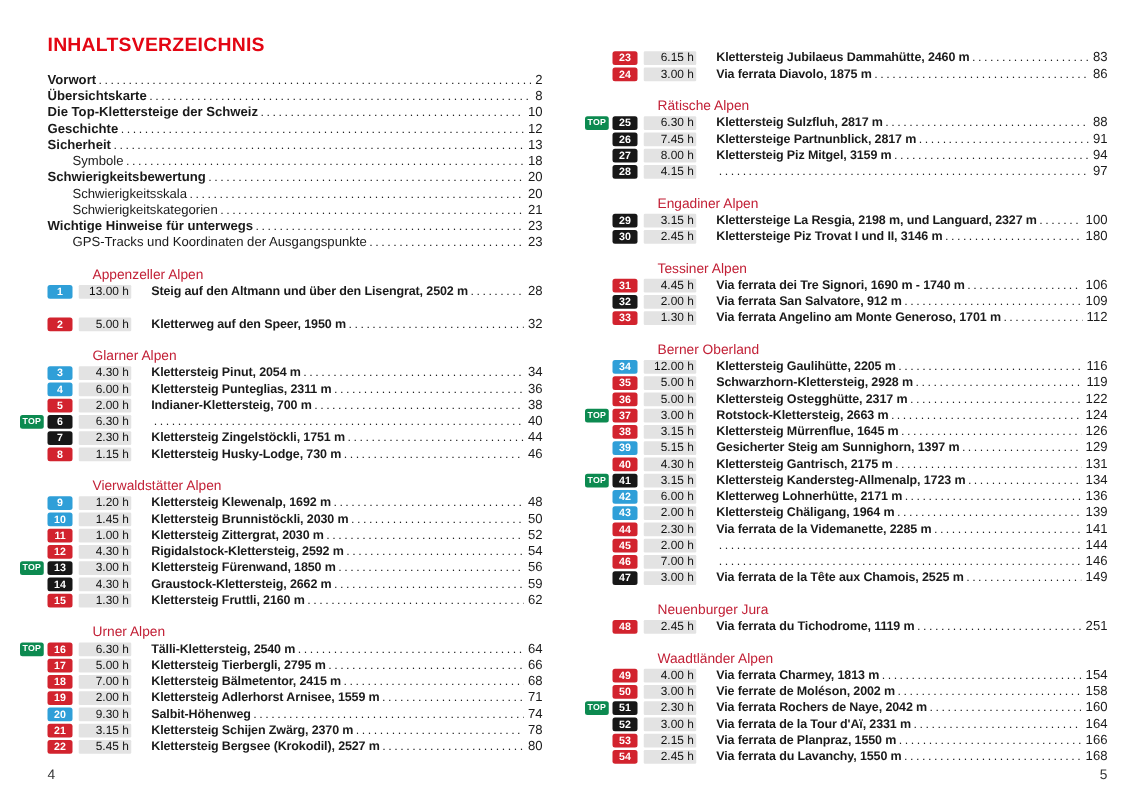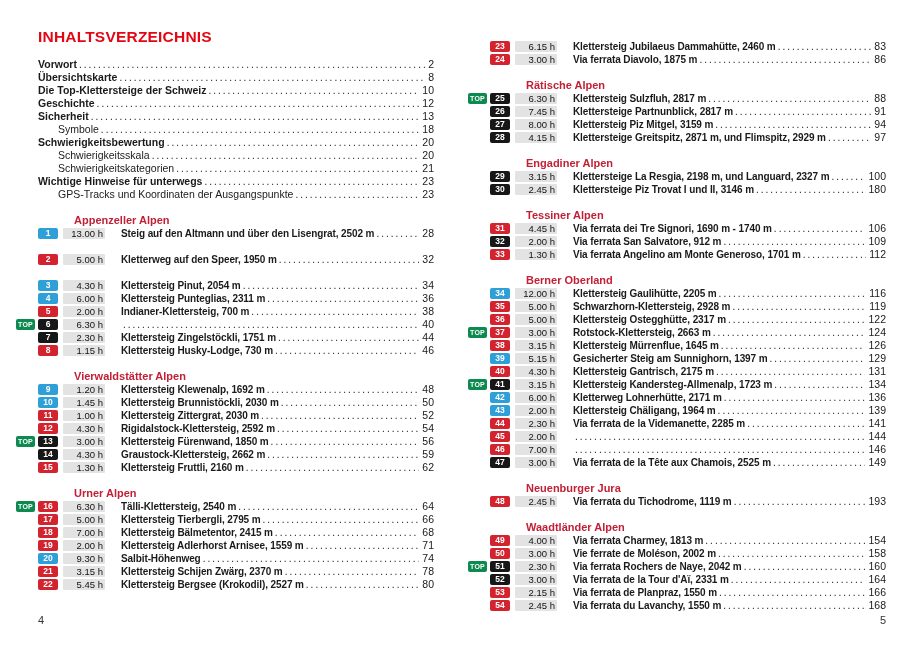--- a/index.html
+++ b/index.html
@@ -27,21 +27,21 @@
   
   .dots{flex:1 1 6px;min-width:6px;overflow:hidden;white-space:nowrap;
         margin:0 3px 0 2px;font-size:10px;font-weight:400;color:#222;}
   .dots::after{content:"......................................................................................................................................................";letter-spacing:2px;}
   .pg{font-size:10.5px;flex-shrink:0;color:#1a1a1a;}
 
   
   .sections .section{margin-top:13px;}
   .sections .section:first-child{margin-top:0;}
   #left-sections{margin-top:13px;}
-  .heading{font-size:11px;font-weight:bold;line-height:13px;color:var(--heading-red,#c22036);padding-left:36px;}
+  .heading{font-size:11px;font-weight:normal;line-height:13px;color:var(--heading-red,#c22036);padding-left:36px;}
 
   
   .row{position:relative;display:flex;align-items:baseline;height:13px;line-height:13px;}
   .badge{
     display:inline-block;width:20px;height:11px;line-height:11px;flex-shrink:0;
     border-radius:2px;margin-right:5px;align-self:center;
     color:#fff;font-size:8.5px;font-weight:bold;text-align:center;
   }
   .badge.blue{background:var(--badge-blue,#2f9fd8);}
   .badge.red{background:var(--badge-red,#d2232e);}
@@ -140,20 +140,21 @@
         <section class="section">
           <div class="row">
             <span class="badge red">2</span>
             <span class="time">5.00 h</span>
             <span class="entry-title">Kletterweg auf den Speer, 1950 m</span>
             <span class="dots"></span>
             <span class="pg">32</span>
           </div>
         </section>
         <section class="section">
+          <div class="heading">Glarner Alpen</div>
           <div class="row">
             <span class="badge blue">3</span>
             <span class="time">4.30 h</span>
             <span class="entry-title">Klettersteig Pinut, 2054 m</span>
             <span class="dots"></span>
             <span class="pg">34</span>
           </div>
           <div class="row">
             <span class="badge blue">4</span>
             <span class="time">6.00 h</span>
@@ -336,21 +337,20 @@
           <div class="row">
             <span class="badge black">27</span>
             <span class="time">8.00 h</span>
             <span class="entry-title">Klettersteig Piz Mitgel, 3159 m</span>
             <span class="dots"></span>
             <span class="pg">94</span>
           </div>
           <div class="row">
             <span class="badge black">28</span>
             <span class="time">4.15 h</span>
-            <span class="entry-title">Klettersteige Greitspitz, 2871 m, und Flimspitz, 2929 m</span>
             <span class="dots"></span>
             <span class="pg">97</span>
           </div>
         </section>
         <section class="section">
           <div class="heading">Engadiner Alpen</div>
           <div class="row">
             <span class="badge black">29</span>
             <span class="time">3.15 h</span>
             <span class="entry-title">Klettersteige La Resgia, 2198 m, und Languard, 2327 m</span>
@@ -490,21 +490,21 @@
             <span class="pg">149</span>
           </div>
         </section>
         <section class="section">
           <div class="heading">Neuenburger Jura</div>
           <div class="row">
             <span class="badge red">48</span>
             <span class="time">2.45 h</span>
             <span class="entry-title">Via ferrata du Tichodrome, 1119 m</span>
             <span class="dots"></span>
-            <span class="pg">193</span>
+            <span class="pg">251</span>
           </div>
         </section>
         <section class="section">
           <div class="heading">Waadtländer Alpen</div>
           <div class="row">
             <span class="badge red">49</span>
             <span class="time">4.00 h</span>
             <span class="entry-title">Via ferrata Charmey, 1813 m</span>
             <span class="dots"></span>
             <span class="pg">154</span>

